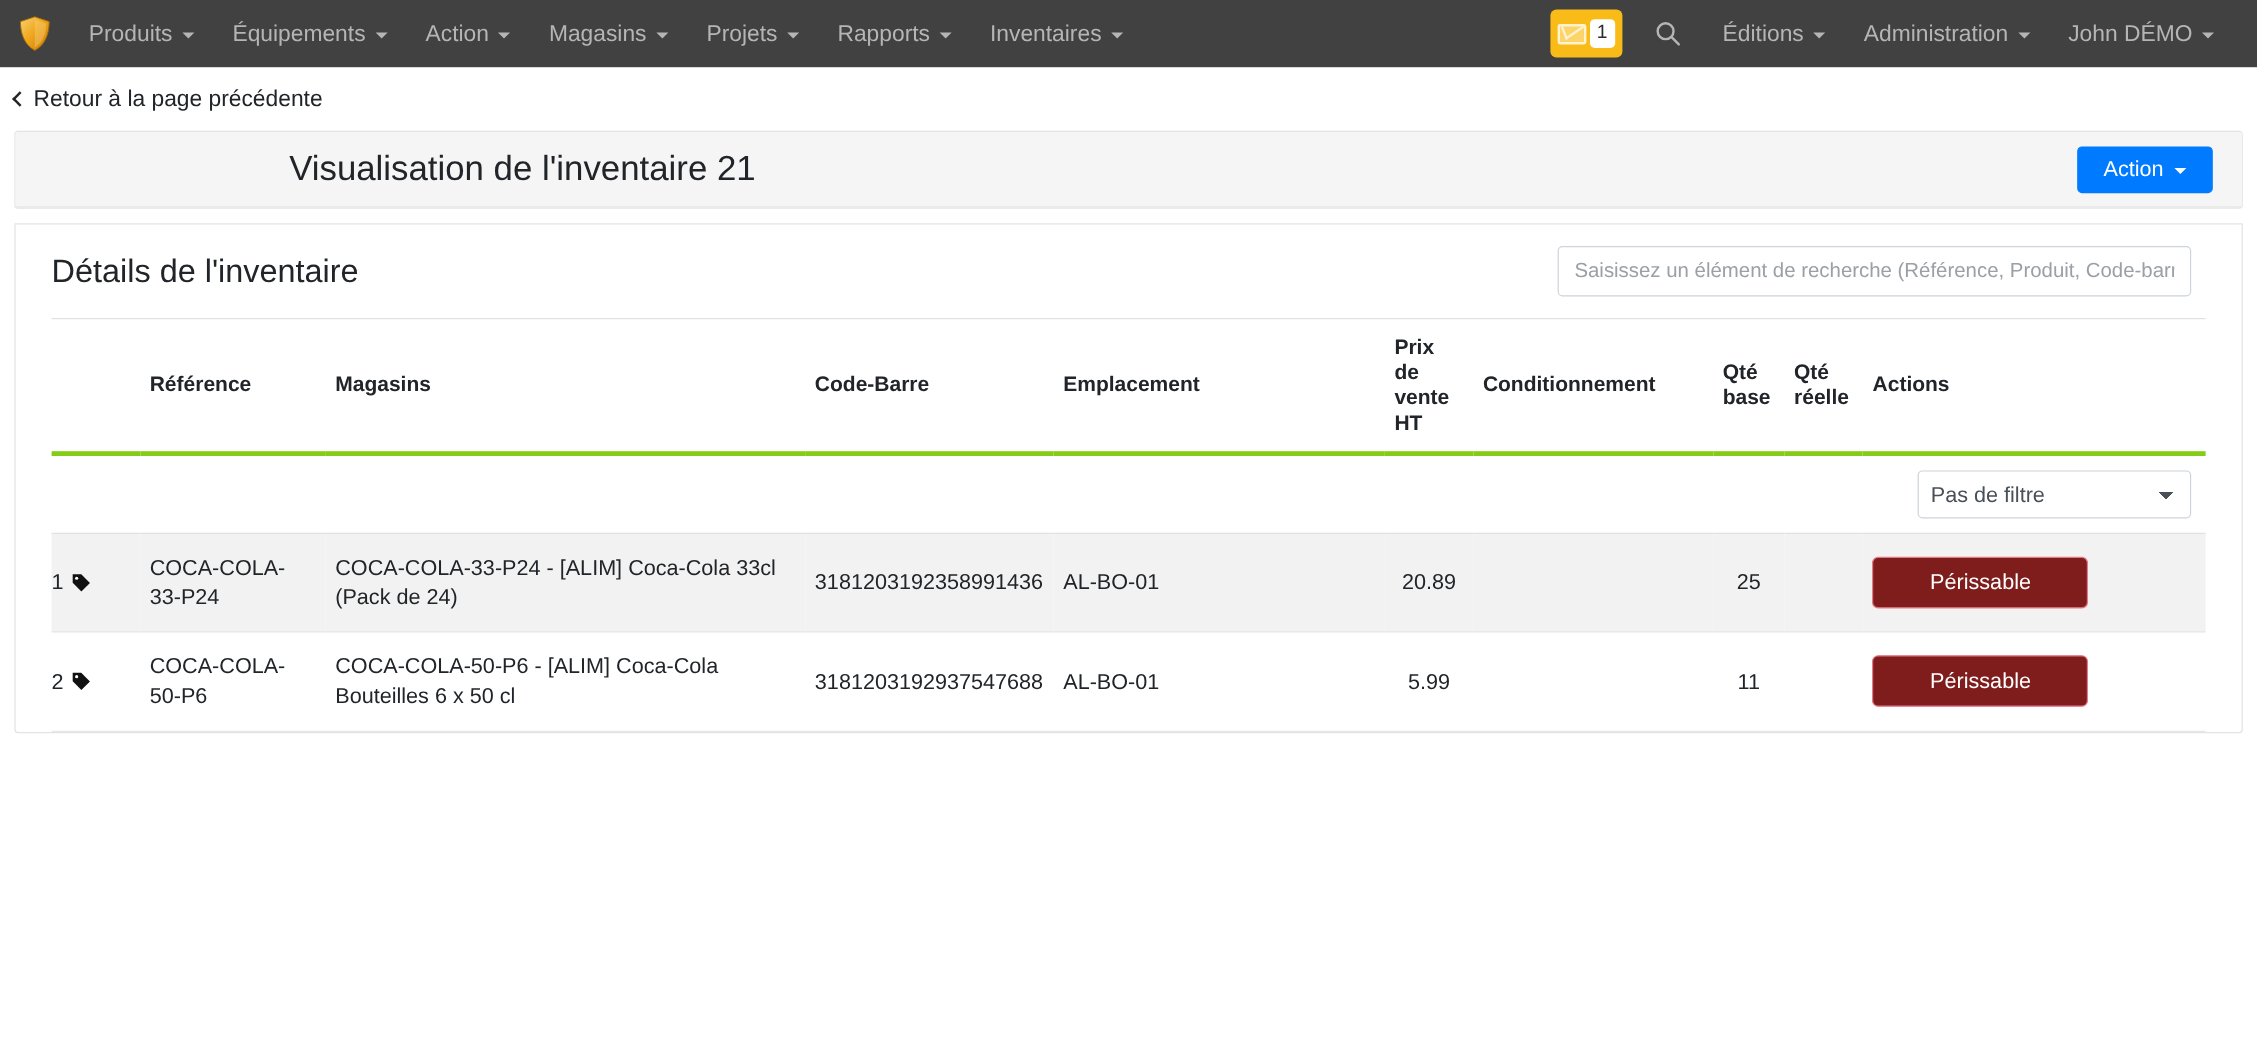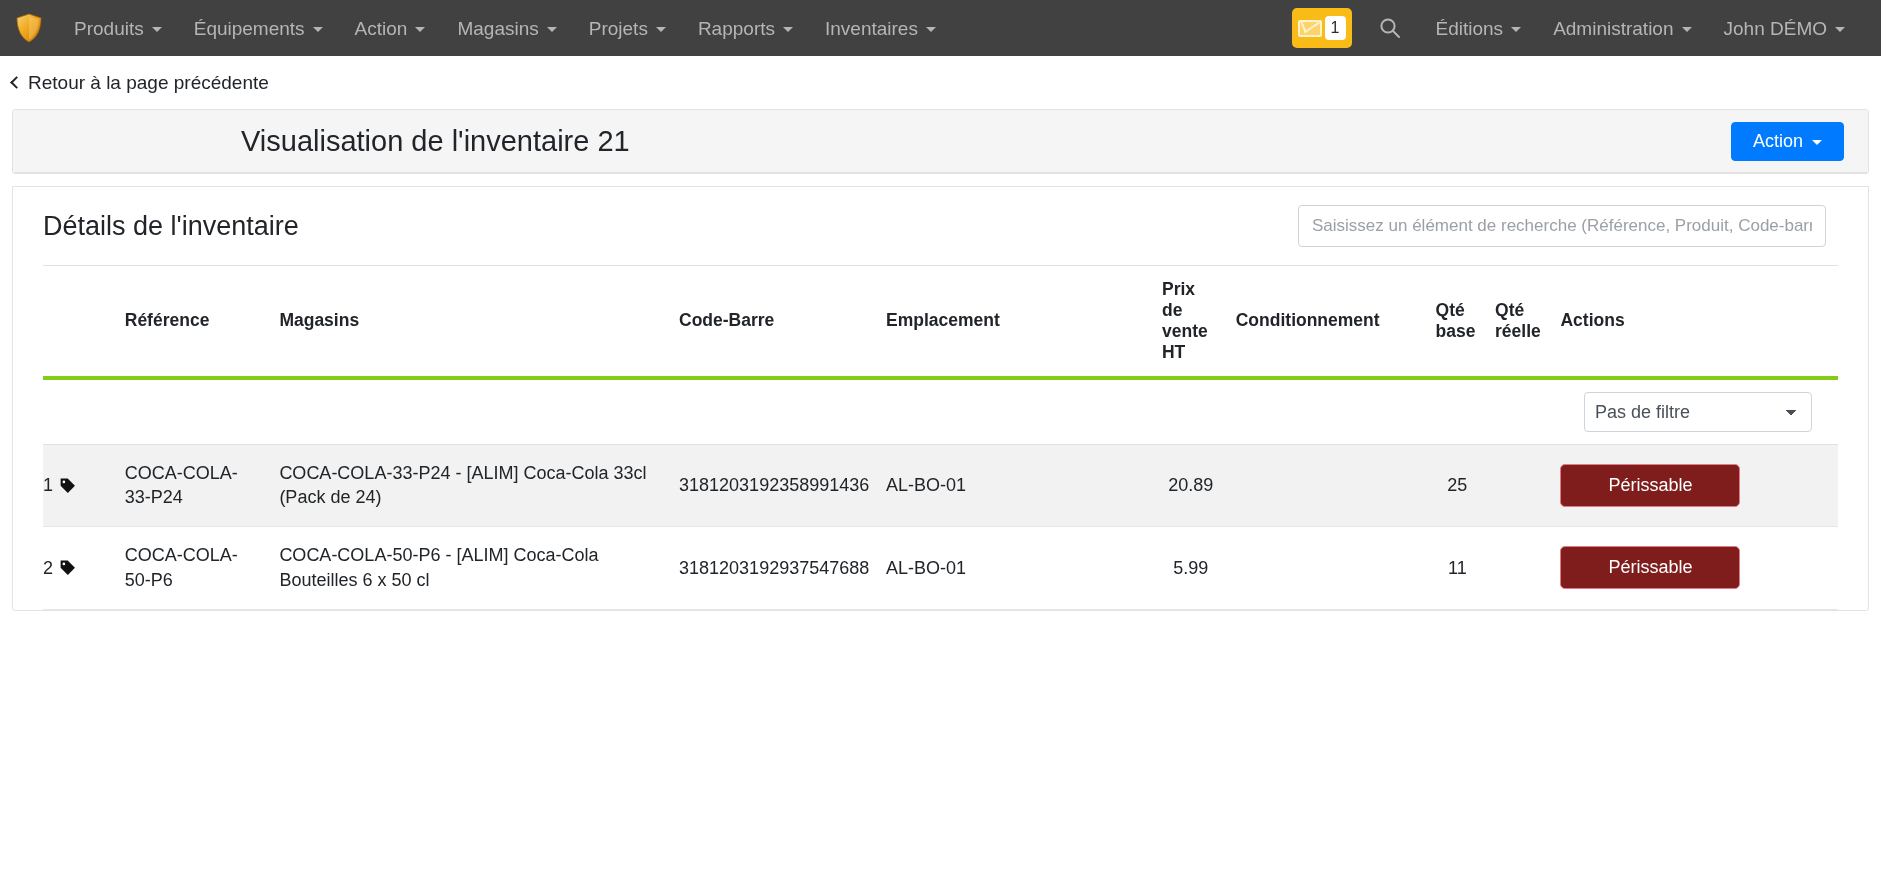--- a/index.html
+++ b/index.html
@@ -272,21 +272,21 @@
     background-image:
       linear-gradient(45deg, transparent 50%, #495057 50%),
       linear-gradient(135deg, #495057 50%, transparent 50%);
     background-position:
       calc(100% - 20px) calc(50% + 1px),
       calc(100% - 14px) calc(50% + 1px);
     background-size: 6px 6px, 6px 6px;
     background-repeat: no-repeat;
     cursor: pointer;
     float: right;
-    margin-right: 18px;
+    margin-right: 4px;
   }
 
   table.data tbody tr.data-row td {
     border-bottom: 1px solid #e6e6e6;
     font-size: 18px;
     padding: 16px 8px;
     vertical-align: middle;
     color: #212529;
     line-height: 1.38;
   }

